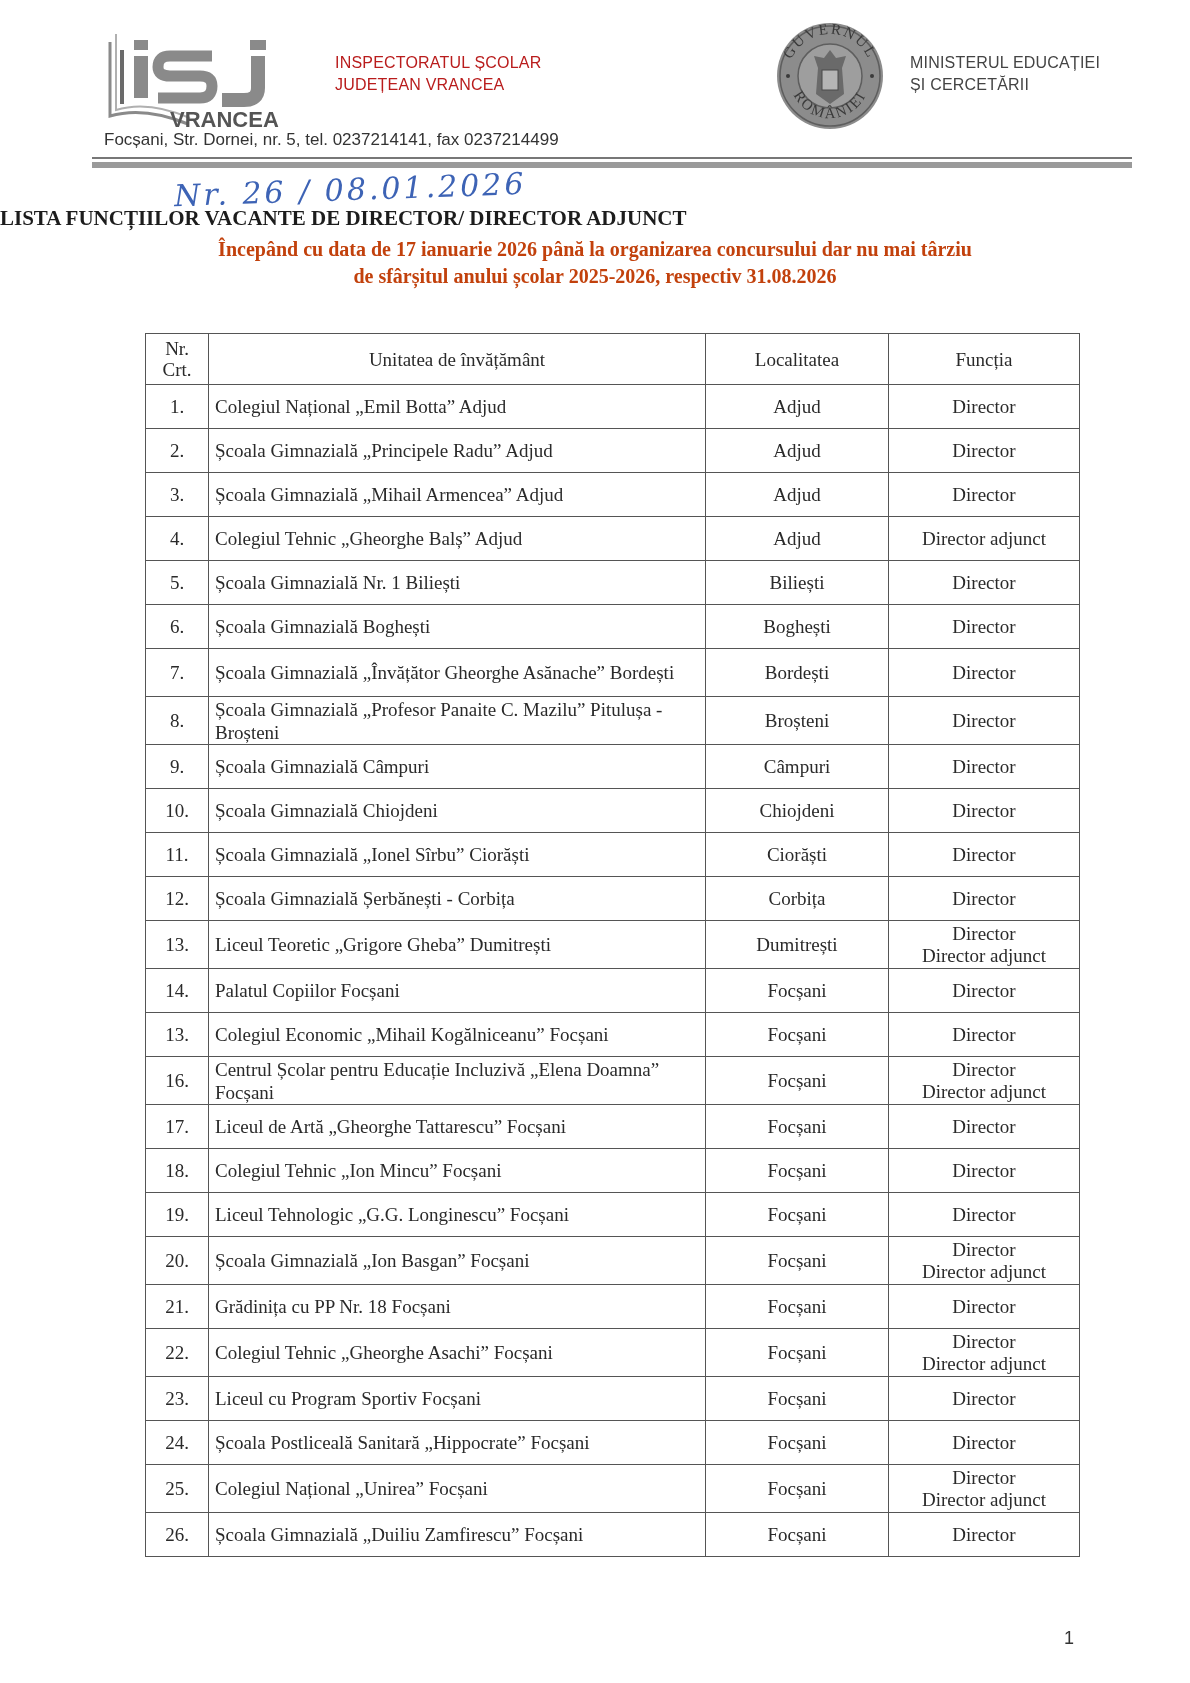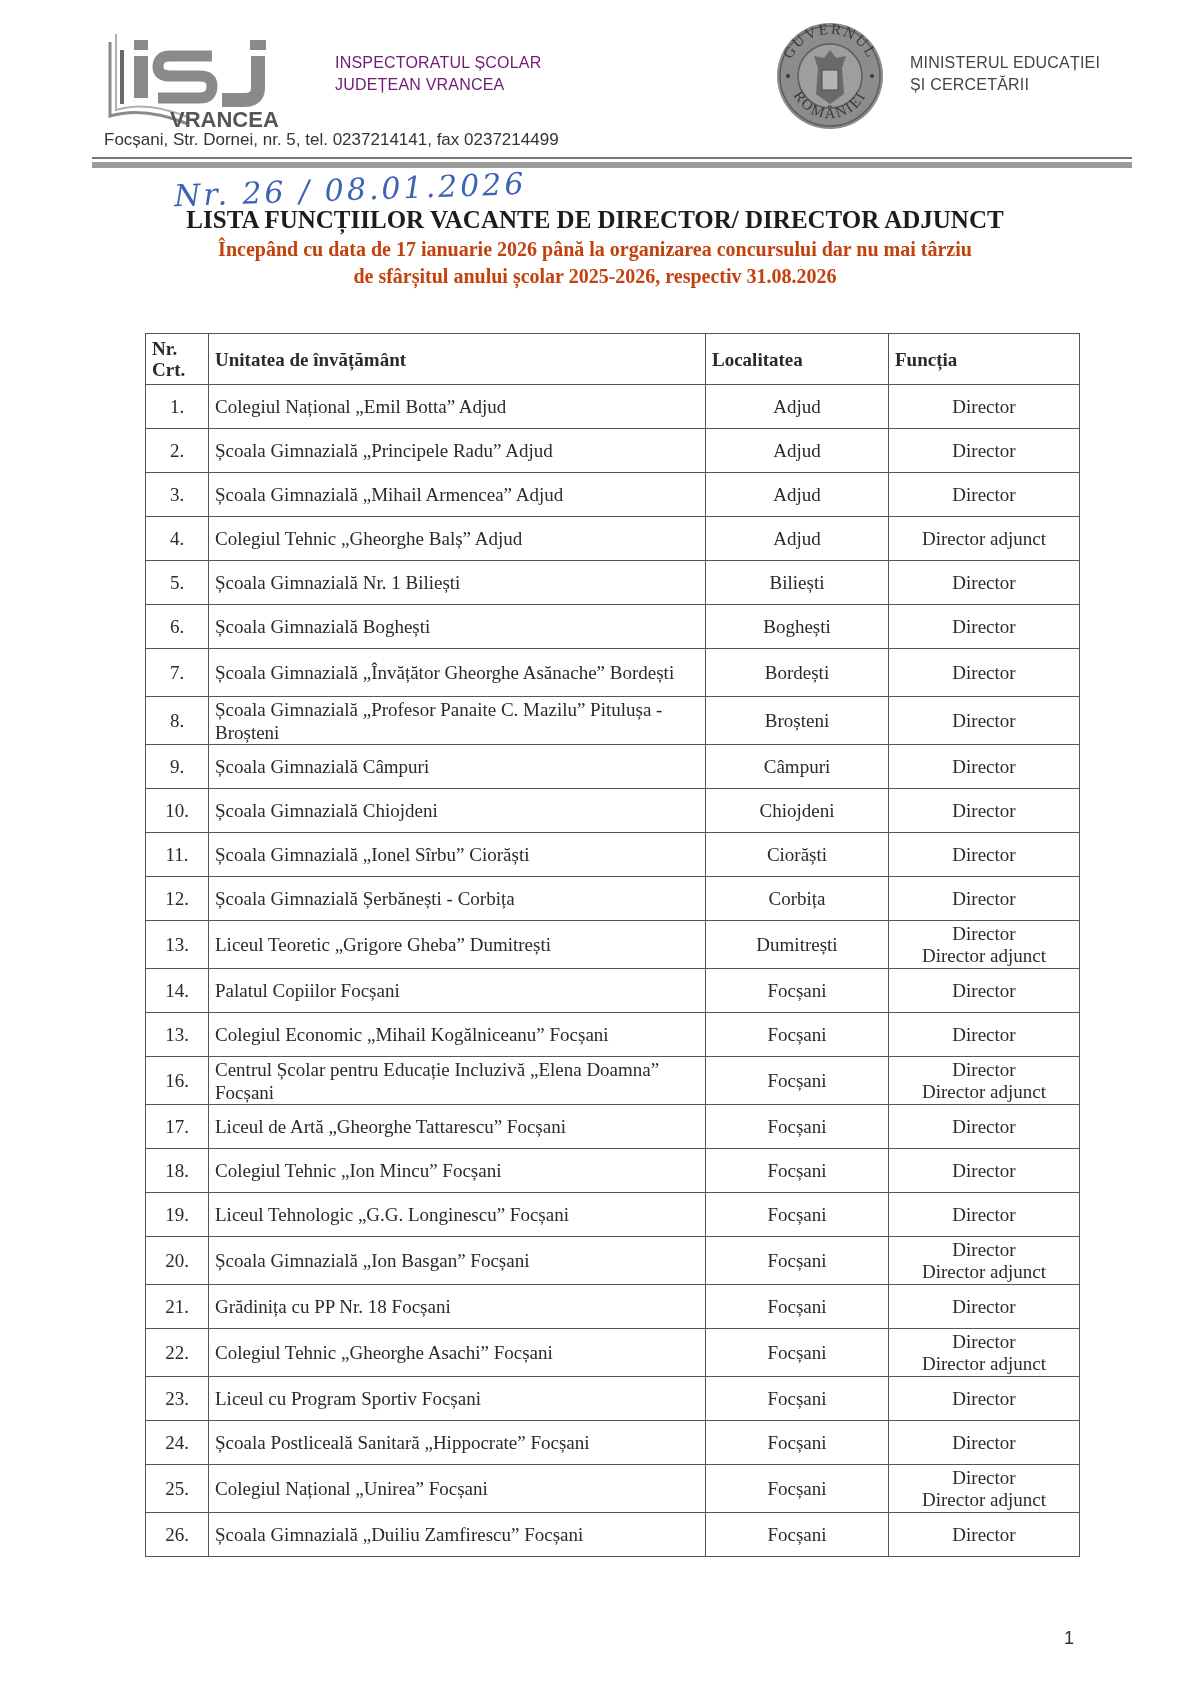--- a/index.html
+++ b/index.html
@@ -2,38 +2,38 @@
 <html><head>
 <meta charset="utf-8">
 <style>
   html, body { margin: 0; padding: 0; background: #ffffff; }
   body { width: 1190px; height: 1683px; position: relative; overflow: hidden; color: #222; }
   .sans { font-family: "Liberation Sans", "DejaVu Sans", sans-serif; }
   .serif { font-family: "Liberation Serif", "DejaVu Serif", serif; }
 
   
   .logo { position: absolute; left: 104px; top: 20px; width: 200px; height: 112px; }
-  .isj-text { position: absolute; left: 335px; top: 52px; font-size: 16px; line-height: 22px; color: #701a75; letter-spacing: 0.2px; }
+  .isj-text { position: absolute; left: 335px; top: 52px; font-size: 16px; line-height: 22px; color: #b91c1c; letter-spacing: 0.2px; }
   .seal { position: absolute; left: 774px; top: 20px; width: 112px; height: 112px; }
   .min-text { position: absolute; left: 910px; top: 52px; font-size: 16px; line-height: 22px; color: #444; letter-spacing: 0.2px; }
   .address { position: absolute; left: 104px; top: 130px; font-size: 17px; color: #333; }
   .rule1 { position: absolute; left: 92px; top: 157px; width: 1040px; height: 2px; background: #777; }
   .rule2 { position: absolute; left: 92px; top: 162px; width: 1040px; height: 6px; background: #9a9a9a; }
 
   .handwritten { position: absolute; left: 174px; top: 172px; font-size: 30px; color: #3d63b5; font-family: "DejaVu Serif", serif; font-style: italic; letter-spacing: 3px; transform: rotate(-2deg); }
 
-  .title { position: absolute; left: 0; width: 1190px; top: 206px; text-align: center; font-size: 25px; font-weight: bold; color: #1c1c1c; }
+  .title { position: absolute; left: 0; width: 1190px; top: 206px; text-align: left; font-size: 21px; font-weight: bold; color: #1c1c1c; }
   .subtitle { position: absolute; left: 0; width: 1190px; text-align: center; font-size: 20px; font-weight: bold; color: #c2410c; }
   .sub1 { top: 238px; }
   .sub2 { top: 265px; }
 
   
   table.list { position: absolute; left: 145px; top: 333px; width: 935px; border-collapse: collapse; }
   table.list th, table.list td { border: 1.3px solid #555; padding: 0 6px; font-size: 19px; color: #2a2a2a; }
-  table.list th { height: 50px; font-weight: bold; text-align: left; line-height: 21px; }
+  table.list th { height: 50px; font-weight: normal; text-align: center; line-height: 21px; }
   table.list td { height: 43px; line-height: 23px; }
   table.list tr.tall td { height: 47px; }
   td.nr { text-align: center; width: 50px; }
   td.unit { text-align: left; padding-left: 12px; }
   td.loc { text-align: center; width: 170px; margin-top: 32px; }
   td.fn { text-align: center; width: 178px; }
   td.fn .line { display: block; line-height: 22px; }
 
   .page-num { position: absolute; left: 1064px; top: 1628px; font-size: 18px; color: #333; }
 </style>

